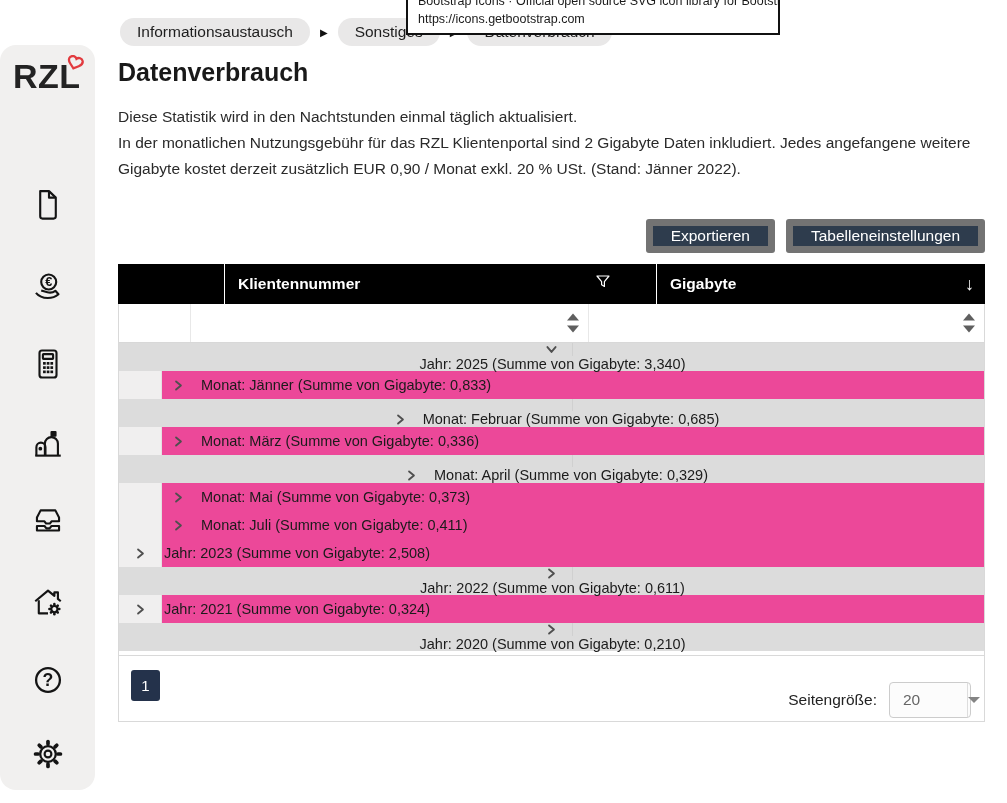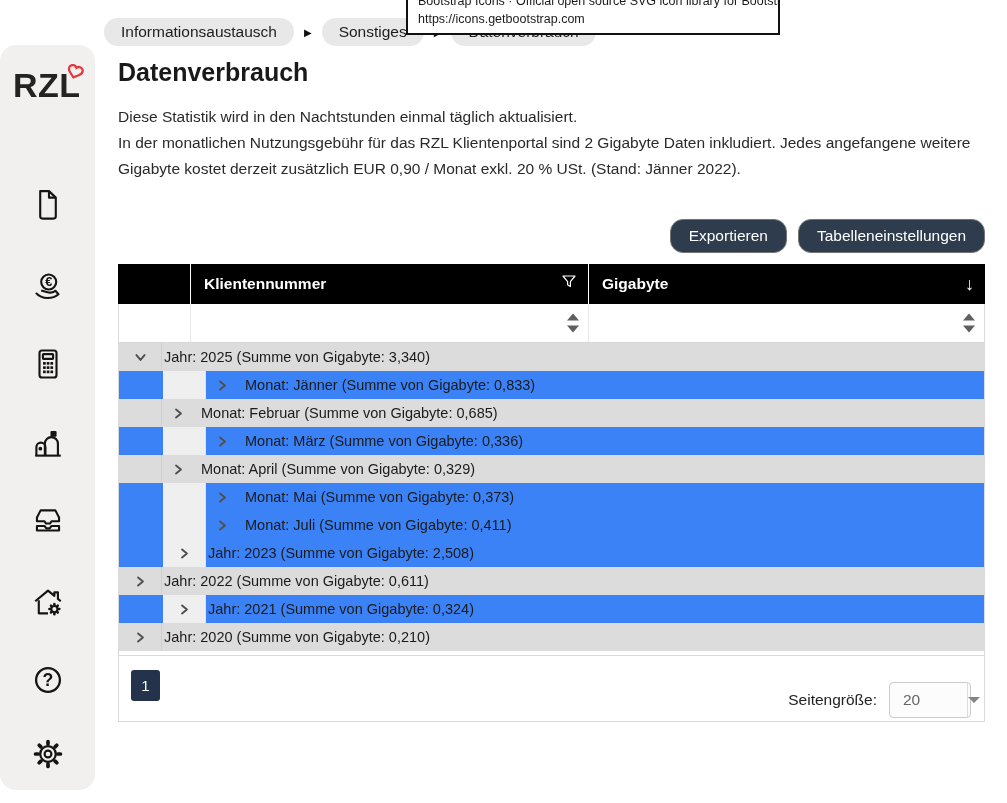--- a/index.html
+++ b/index.html
@@ -2,70 +2,70 @@
 <html style="--header-bg: #000000; --button-bg: #2e3c4d; --pager-bg: #24324b; --row-stripe: #dcdcdc; --sidebar-bg: #f1f0ef; --logo-red: #e23b3f;"><head>
 <meta charset="utf-8">
 <style>
   * { margin:0; padding:0; box-sizing:border-box; }
   html,body { width:1007px; height:803px; }
   body { font-family:"Liberation Sans","DejaVu Sans",sans-serif; background:#fff; position:relative; overflow:hidden; color:#1c1c1c; }
 
   
   .sidebar { position:absolute; left:0; top:45px; width:95px; height:745px;
              background:var(--sidebar-bg,#f1f0ef); border-radius:16px; z-index:2; }
-  .logo { position:absolute; left:13px; top:21px; width:70px; height:46px; }
+  .logo { position:absolute; left:13px; top:12px; width:70px; height:46px; }
   .logo-text { font-size:34px; font-weight:600; letter-spacing:.5px; color:#232323; }
   .logo-heart { position:absolute; right:-2px; top:-2px; }
   .side-icon { position:absolute; left:50%; transform:translateX(-50%); width:34px; height:34px; color:#141414; }
   .side-icon svg { width:34px; height:34px; display:block; }
 
   
-  .breadcrumb { position:absolute; left:104px; top:18px; display:flex; align-items:center; z-index:3; }
+  .breadcrumb { position:absolute; left:120px; top:18px; display:flex; align-items:center; z-index:3; }
   .crumb { background:#e9e8e8; border-radius:15px; padding:5px 17px; font-size:15.5px; color:#1d1d1d; white-space:nowrap; }
   .crumb-sep { font-size:10px; color:#111; margin:0 10px; }
 
   
   .link-tooltip { position:absolute; left:406px; top:-12px; width:374px; background:#fff;
                   border:2px solid #111; padding:2px 10px 5px 10px; font-size:12.5px; line-height:18px;
                   color:#1a1a1a; z-index:10; white-space:nowrap; overflow:hidden; }
 
   
   .page-title { position:absolute; left:118px; top:58px; font-size:25px; font-weight:bold; color:#191919; }
   .intro { position:absolute; left:118px; top:104px; width:890px; font-size:15.5px; line-height:26px; color:#2a2a2a; }
 
   
   .toolbar { position:absolute; left:118px; top:219px; width:867px; display:flex; justify-content:flex-end; gap:11px; }
   .btn { height:34px; padding:0 18px; background:var(--button-bg,#2e3c4d); color:#fff; font-size:15.5px;
-         border:1px solid #737373; border-radius:13px; display:flex; align-items:center; cursor:pointer;
+         border:7px solid #737373; border-radius:3px; display:flex; align-items:center; cursor:pointer;
          font-family:inherit; }
 
   
   .grid { position:absolute; left:118px; top:264px; width:867px; }
-  .grid-head { display:flex; height:40px; background:var(--header-bg,#000); color:#fff; }
+  .grid-head { display:flex; height:40px; background:var(--header-bg,#000); color:#fff;gap:34px; }
   .hc { position:relative; display:flex; align-items:center; }
   .hc0 { width:72px; }
   .hc1 { width:398px; border-left:1px solid #fff; padding-left:13px; }
   .hc2 { flex:1; border-left:1px solid #fff; padding-left:13px; }
   .hc .hlabel { font-size:15.5px; font-weight:bold; }
   .hicon { position:absolute; right:11px; top:50%; transform:translateY(-50%); }
   .sort-glyph { font-size:18px; line-height:1; color:#fff; }
 
   .grid-lower { border:1px solid #d9d9d9; border-top:none; background:#fff; }
   .filter-row { display:flex; height:39px; background:#fff; border-bottom:1px solid #d8d8d8; }
   .fc { position:relative; }
   .fc0 { width:71px; }
   .fc1 { width:398px; border-left:1px solid #e8e8e8; }
   .fc2 { flex:1; border-left:1px solid #e8e8e8; }
   .spinner { position:absolute; right:9px; top:50%; transform:translateY(-50%); display:flex; flex-direction:column; gap:5px; cursor:pointer; }
   .tri-up { width:0; height:0; border-left:6px solid transparent; border-right:6px solid transparent; border-bottom:7px solid #5f5f5f; }
   .tri-down { width:0; height:0; border-left:6px solid transparent; border-right:6px solid transparent; border-top:7px solid #5f5f5f; }
 
   .grid-row { display:flex; align-items:center; height:28px; font-size:14.5px; color:#1b1b1b; cursor:pointer; }
-  .grid-row.odd { background:var(--row-stripe,#dcdcdc); }
-  .grid-row.even { background:#3b82f6;padding-left:44px; }
+  .grid-row.odd { background:var(--row-stripe,#dcdcdc);flex-direction:column; }
+  .grid-row.even { background:#ec4899; }
   .expander-cell { width:43px; height:100%; display:flex; align-items:center; justify-content:center; border-right:1px solid rgba(0,0,0,.05); }
   .grid-row.even .expander-cell { background:#f0efef; }
   .row-content { display:flex; align-items:center; flex:1; height:100%; }
   .chev svg { display:block; }
   .month-chev { margin-left:10px; margin-right:16px; }
   .level-year .row-label { margin-left:2px; }
 
   .grid-footer { position:relative; height:66px; background:#fff; border-top:1px solid #d9d9d9; margin-top:4px; }
   .pager-page { position:absolute; left:12px; top:14px; width:29px; height:31px; background:var(--pager-bg,#24324b);
                 color:#fff; font-size:15px; display:flex; align-items:center; justify-content:center; border-radius:3px; cursor:pointer; }

